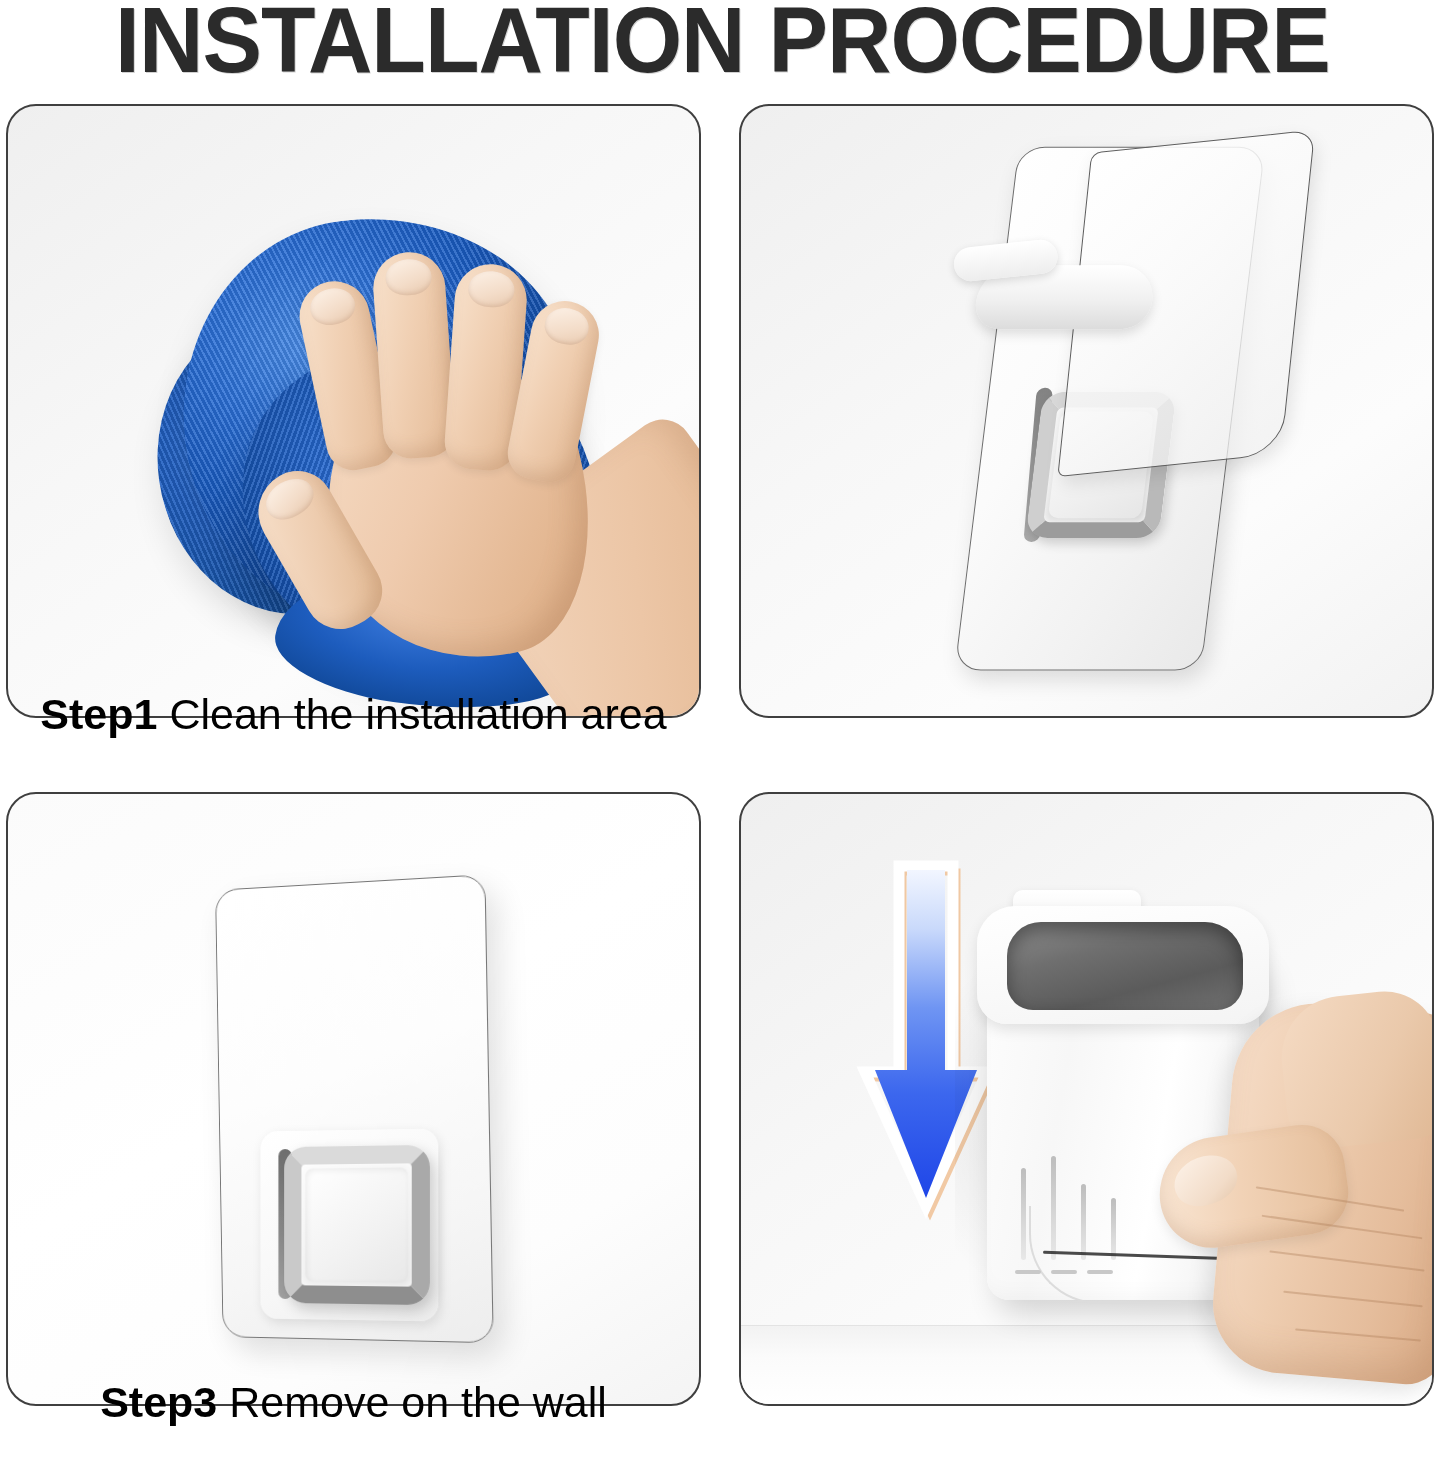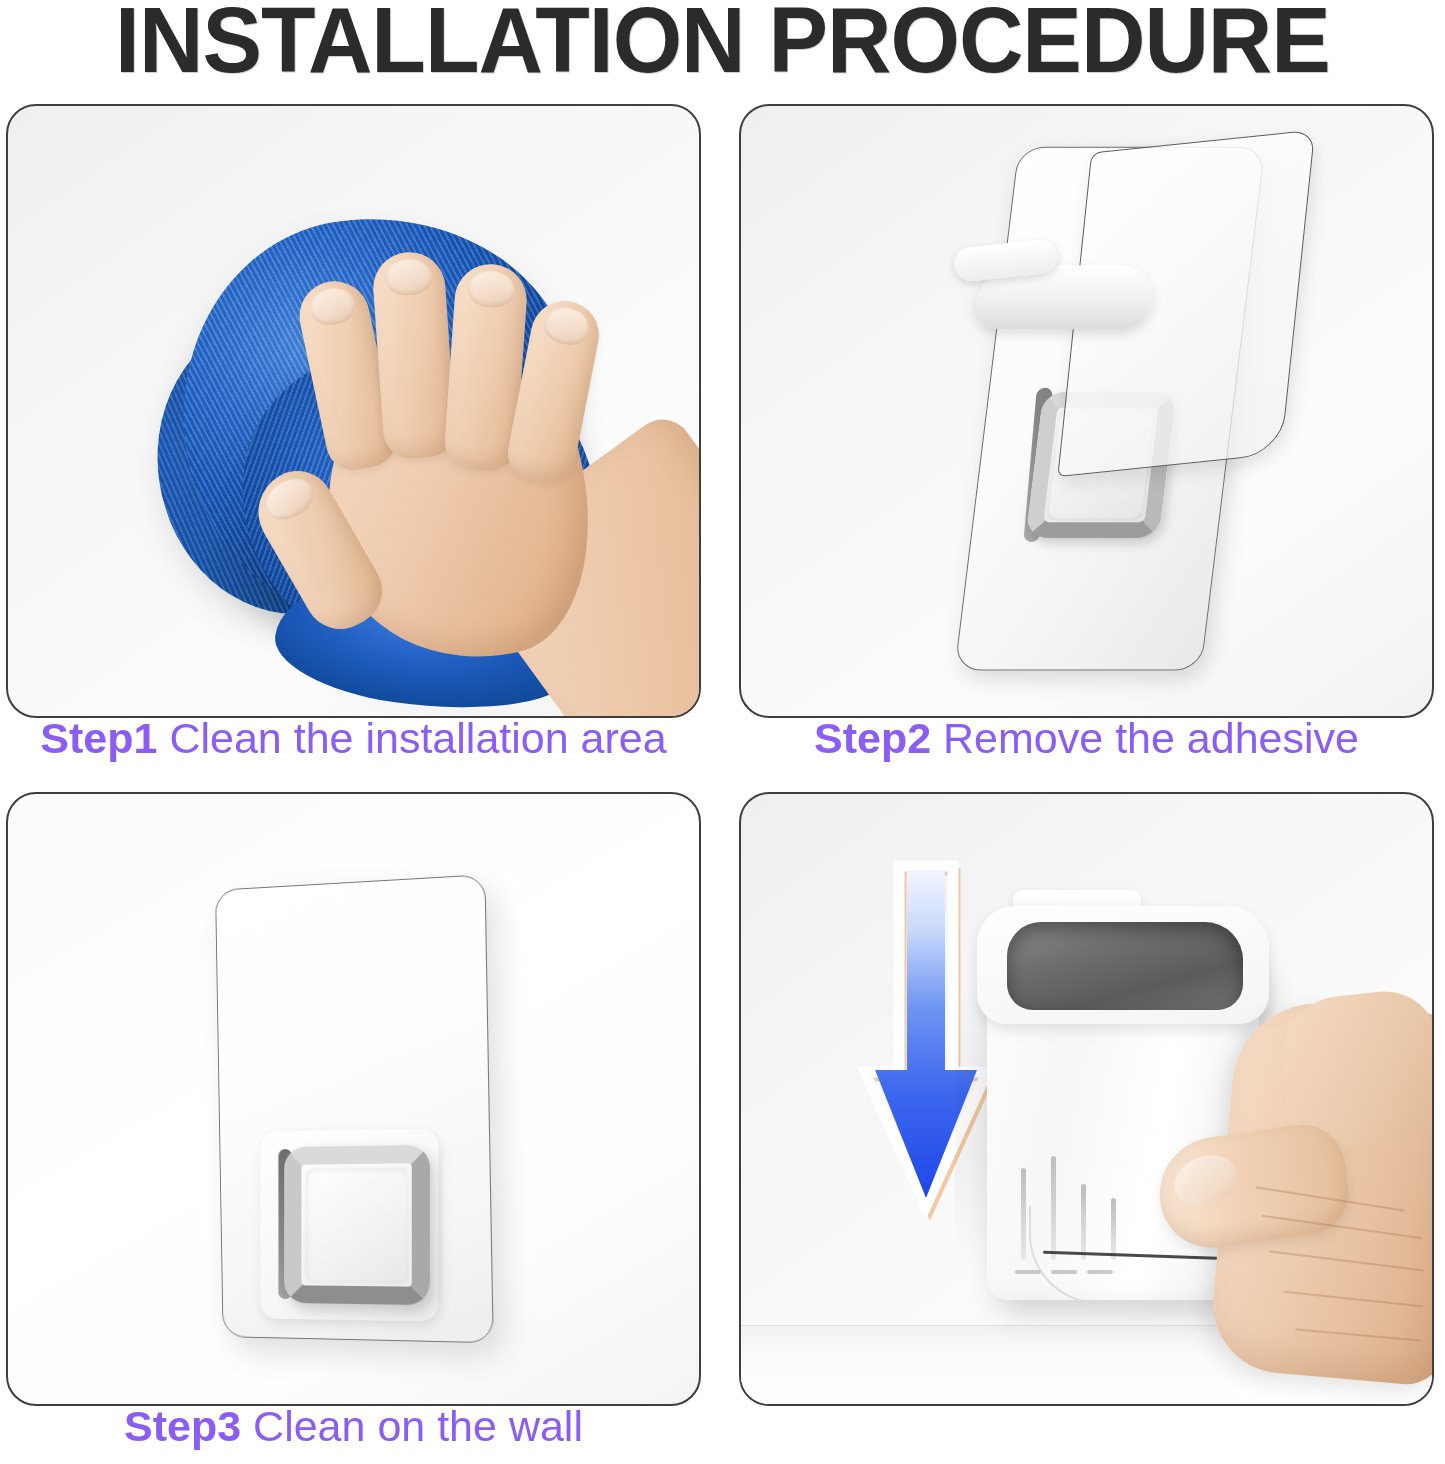--- a/index.html
+++ b/index.html
@@ -39,24 +39,24 @@
     border-radius:30px;
     background:linear-gradient(145deg,#efefef 0%,#f7f7f7 38%,#fcfcfc 70%,#f2f2f2 100%);
     overflow:hidden;
     box-sizing:border-box;
   }
   .panel.white{
     background:linear-gradient(150deg,#fbfbfb 0%,#ffffff 45%,#fdfdfd 75%,#f4f4f4 100%);
   }
 
   .caption{
-    position:absolute;left:0;top:610px;width:695px;
+    position:absolute;left:0;top:586px;width:695px;
     text-align:center;
     font-size:43px;
-    color:#8b5cf6;
+    color:#000000;
     white-space:nowrap;
     line-height:1.15;
   }
   .caption .stepword{font-weight:bold;}
   .caption .steptext{font-weight:normal;}
 
   .scene{position:absolute;inset:0;}
 
   
   .cloth{
@@ -394,33 +394,30 @@
             <div class="edge"></div>
             <div class="ring"></div>
             <div class="inner"></div>
           </div>
           <div class="film2"></div>
           <div class="film2-curl"></div>
           <div class="film2-tab"></div>
         </div>
       </div>
     </div>
-    <div class="caption">
-      <span class="stepword">Step2</span><span>&nbsp;</span><span class="steptext">Remove the adhesive</span>
-    </div>
   </div>
 
   <div class="cell c2">
     <div class="panel white">
       <div class="scene">
         <div class="pad3"></div>
       </div>
     </div>
     <div class="caption">
-      <span class="stepword">Step3</span><span>&nbsp;</span><span class="steptext">Clean on the wall</span>
+      <span class="stepword">Step3</span><span>&nbsp;</span><span class="steptext">Remove on the wall</span>
     </div>
   </div>
 
   <div class="cell c3">
     <div class="panel">
       <div class="scene">
         <div class="counter4"></div>
         <div class="arrow4">
           <svg viewBox="0 0 150 350" preserveAspectRatio="none">
             <defs>

